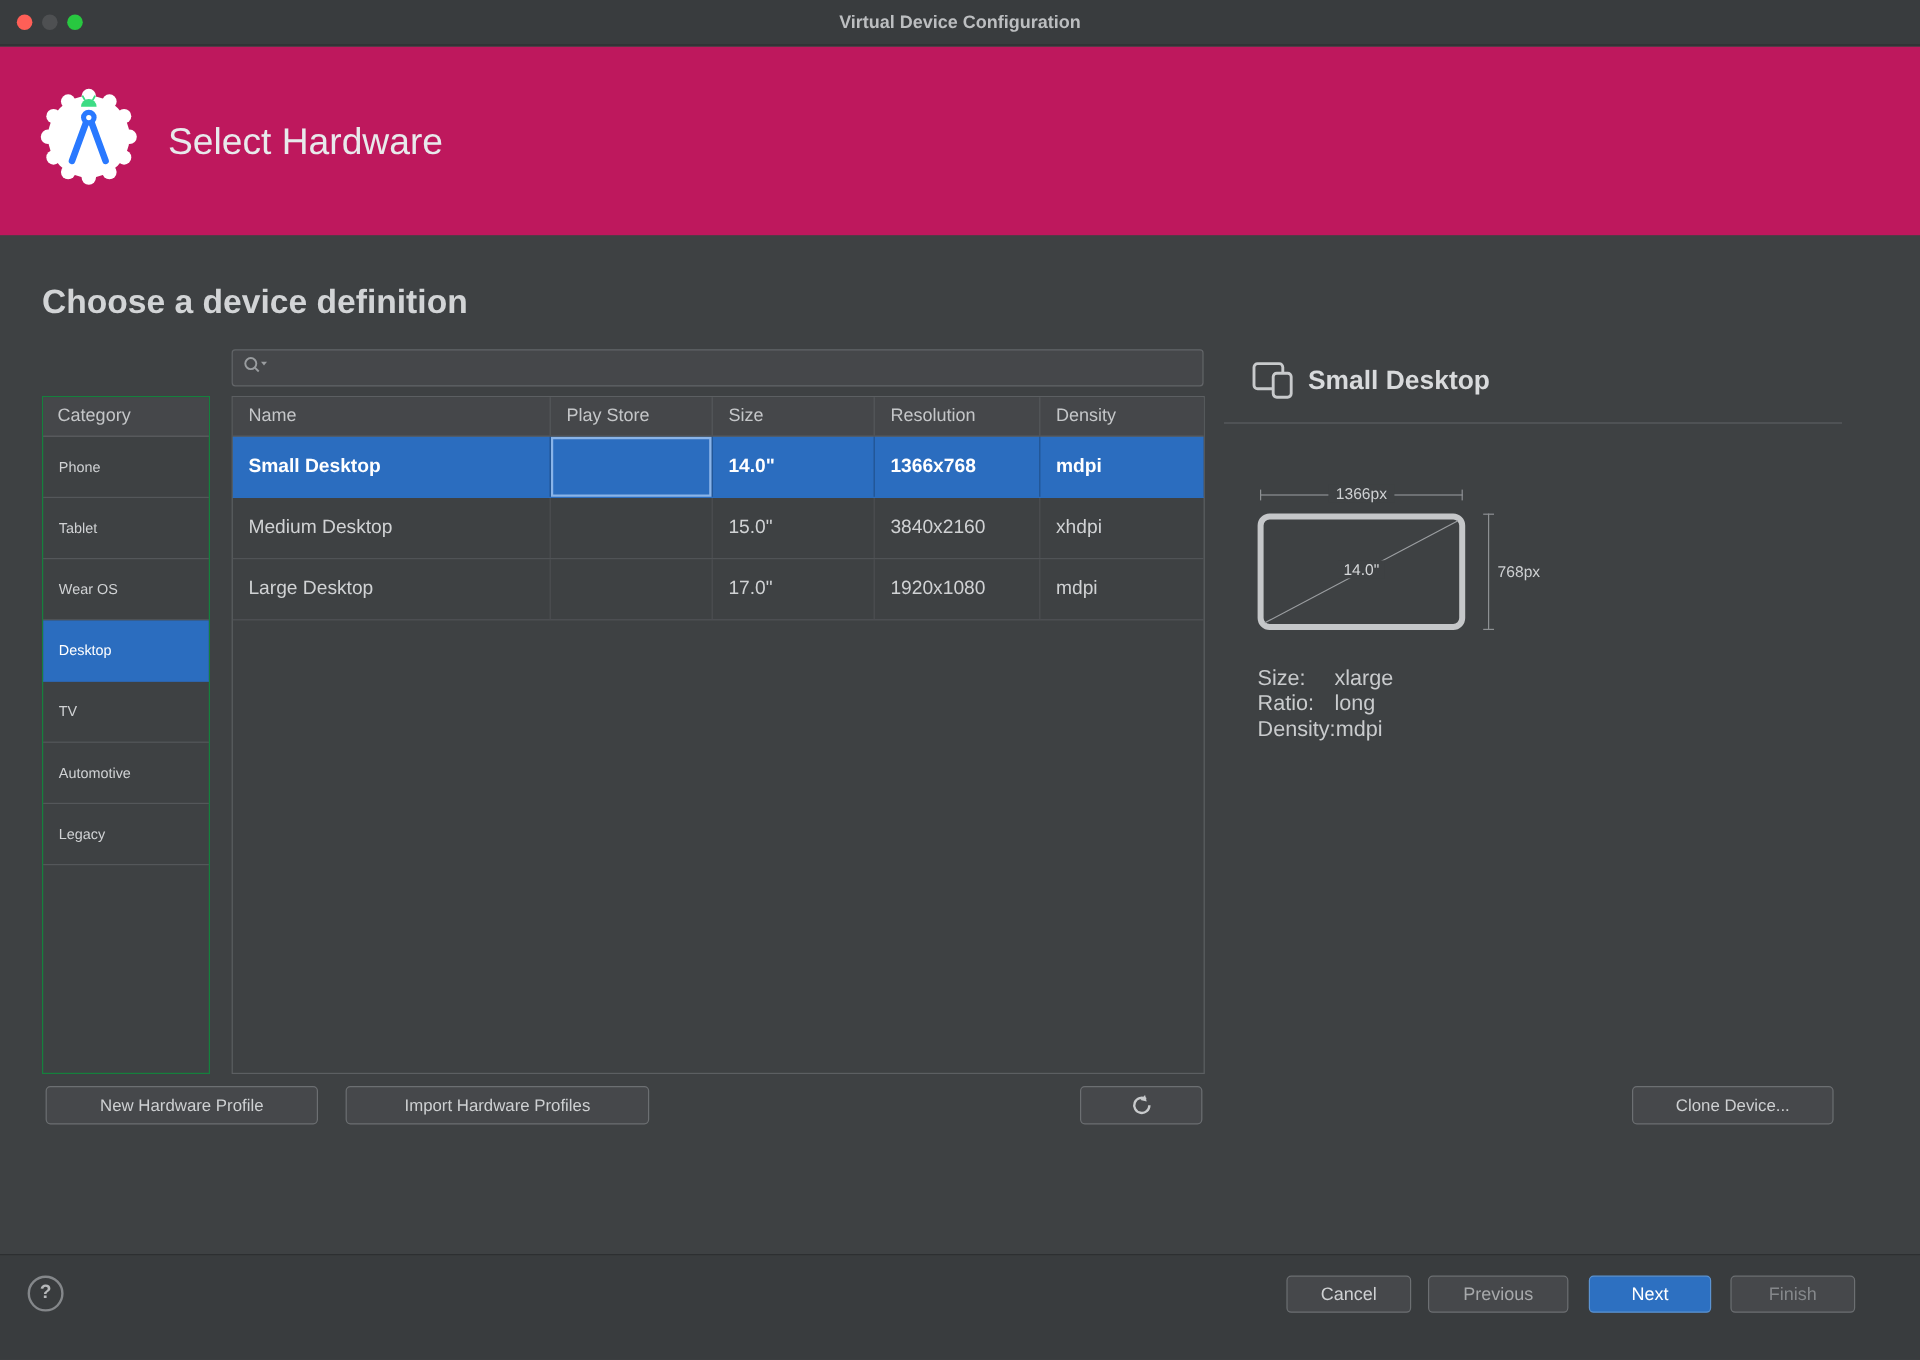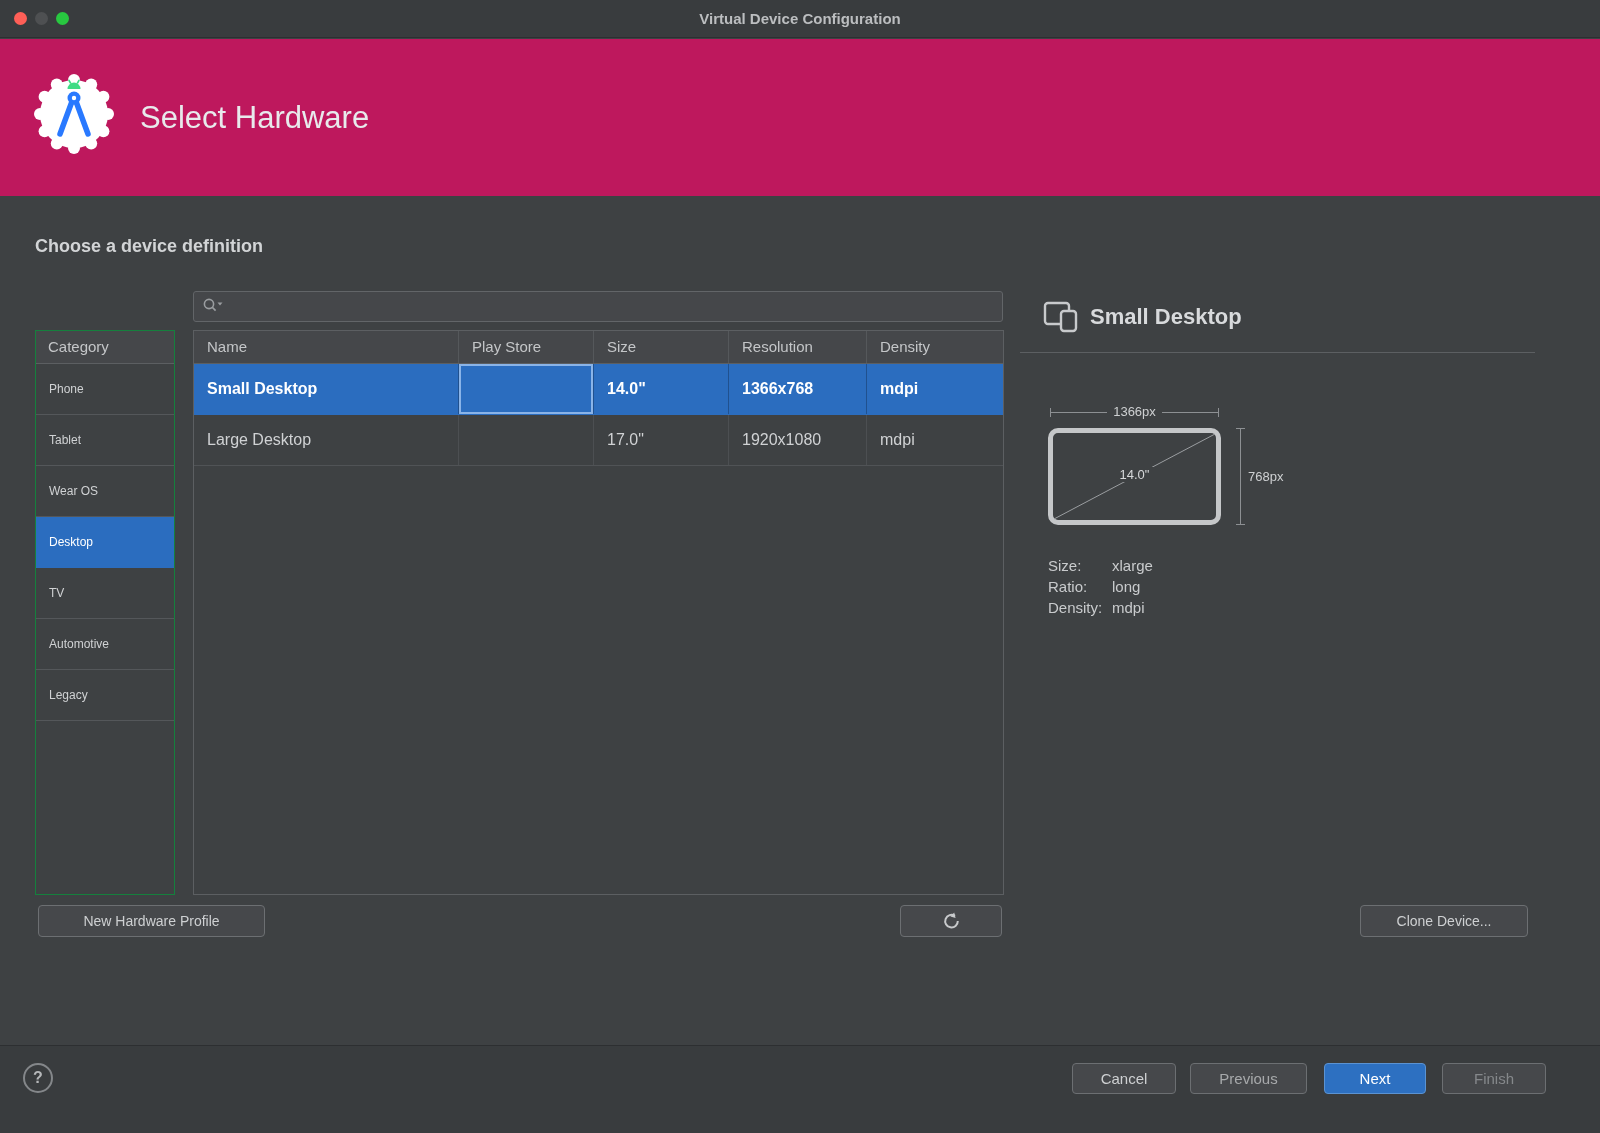--- a/index.html
+++ b/index.html
@@ -14,21 +14,21 @@
   .dot.red { background:#ff5f57; }
   .dot.gray { background:#4e5052; }
   .dot.green { background:#28c840; }
   .win-title { position:absolute; left:0; right:0; top:0; height:38px; line-height:38px; text-align:center; font-size:15px; font-weight:bold; color:#bcbec0; }
 
   
   .header { position:absolute; top:39px; left:0; width:100%; height:157px; background:#be185d; }
   .as-logo { position:absolute; left:33px; top:34px; width:82px; height:82px; }
   .header-title { position:absolute; left:140px; top:0; height:100%; display:flex; align-items:center; font-size:31px; color:#e8eaec; }
 
-  .section-title { position:absolute; left:35px; top:236px; font-size:18px; font-weight:bold; color:#d2d4d6; }
+  .section-title { position:absolute; left:35px; top:236px; font-size:28px; font-weight:bold; color:#d2d4d6; }
 
   
   .search-box { position:absolute; left:193px; top:291px; width:810px; height:31px; background:#45474a; border:1px solid #626568; border-radius:3px; display:flex; align-items:center; padding:0 8px; }
   .search-input { flex:1; height:100%; background:transparent; border:none; outline:none; color:#e0e2e4; font-size:15px; font-family:inherit; }
 
   
   .cat-panel { position:absolute; left:35px; top:330px; width:140px; height:565px; border:1px solid #15803d; background:#3e4143; }
   .cat-header { height:33px; line-height:32px; padding-left:12px; background:#45474a; border-bottom:1px solid #5c5f62; font-size:15px; color:#c4c6c8; }
   .cat-item { height:51px; line-height:51px; padding-left:13px; border-bottom:1px solid #54575a; font-size:12px; color:#d0d2d4; cursor:default; }
   .cat-item.selected { background:#2b6dbf; color:#ffffff; border-bottom-color:#2b6dbf; }
@@ -72,21 +72,21 @@
   .dim-top-tick-l { position:absolute; left:1050px; top:408px; width:1px; height:9px; background:#8d9093; }
   .dim-top-tick-r { position:absolute; left:1218px; top:408px; width:1px; height:9px; background:#8d9093; }
   .dim-top-label  { position:absolute; left:1050px; top:404px; width:169px; text-align:center; font-size:13px; color:#ced0d2; }
   .dim-top-label span { background:#3e4143; padding:0 6px; }
 
   .dim-right-line   { position:absolute; left:1240px; top:428px; width:1px; height:97px; background:#8d9093; }
   .dim-right-tick-t { position:absolute; left:1236px; top:428px; width:9px; height:1px; background:#8d9093; }
   .dim-right-tick-b { position:absolute; left:1236px; top:524px; width:9px; height:1px; background:#8d9093; }
   .dim-right-label  { position:absolute; left:1248px; top:469px; font-size:13px; color:#ced0d2; }
 
-  .specs { position:absolute; left:1048px; top:555px; font-size:15px; color:#c9cbcd; }
+  .specs { position:absolute; left:1048px; top:555px; font-size:18px; color:#c9cbcd; }
   .spec-row { height:21px; line-height:21px; }
   .spec-label { display:inline-block; min-width:64px; }
 
   
   .footer { position:absolute; left:0; top:1045px; width:100%; height:88px; background:#393c3e; border-top:1px solid #2d2f31; }
   .help-btn { position:absolute; left:23px; top:17px; width:30px; height:30px; border-radius:50%; border:2px solid #84878a; text-align:center; line-height:26px; font-size:16px; font-weight:bold; color:#b6b8ba; cursor:default; }
   .fbtn { position:absolute; top:17px; height:31px; line-height:29px; background:#46484b; border:1px solid #6c6f72; border-radius:4px; font-size:15px; color:#ced0d2; text-align:center; cursor:default; }
   #btn-cancel   { left:1072px; width:104px; }
   #btn-previous { left:1190px; width:117px; color:#a7a9ab; }
   #btn-next     { left:1324px; width:102px; background:#2d70c1; border-color:#5b93d2; color:#ffffff; }
@@ -172,31 +172,39 @@
     </div>
 
     <div class="trow selected">
       <div class="td c-name">Small Desktop</div>
       <div class="td c-play focus-cell"></div>
       <div class="td c-size">14.0"</div>
       <div class="td c-res">1366x768</div>
       <div class="td c-den">mdpi</div>
     </div>
 
+    <div class="trow">
+      <div class="td c-name">Medium Desktop</div>
+      <div class="td c-play"></div>
+      <div class="td c-size">15.0"</div>
+      <div class="td c-res">3840x2160</div>
+      <div class="td c-den">xhdpi</div>
+    </div>
 
     <div class="trow">
       <div class="td c-name">Large Desktop</div>
       <div class="td c-play"></div>
       <div class="td c-size">17.0"</div>
       <div class="td c-res">1920x1080</div>
       <div class="td c-den">mdpi</div>
     </div>
   </div>
 
   <div class="btn" id="btn-new">New Hardware Profile</div>
+  <div class="btn" id="btn-import">Import Hardware Profiles</div>
   <div class="btn" id="btn-refresh">
     <svg width="19" height="18" viewBox="0 0 19 18">
       <path d="M15.8 9 A6.3 6.3 0 1 1 13 3.9" fill="none" stroke="#c8cacc" stroke-width="2"></path>
       <polygon points="12.2,0.6 13.6,6.0 8.4,4.6" fill="#c8cacc"></polygon>
     </svg>
   </div>
   <div class="btn" id="btn-clone">Clone Device...</div>
 
   <div class="detail-icon">
     <svg width="36" height="32" viewBox="0 0 36 32">

